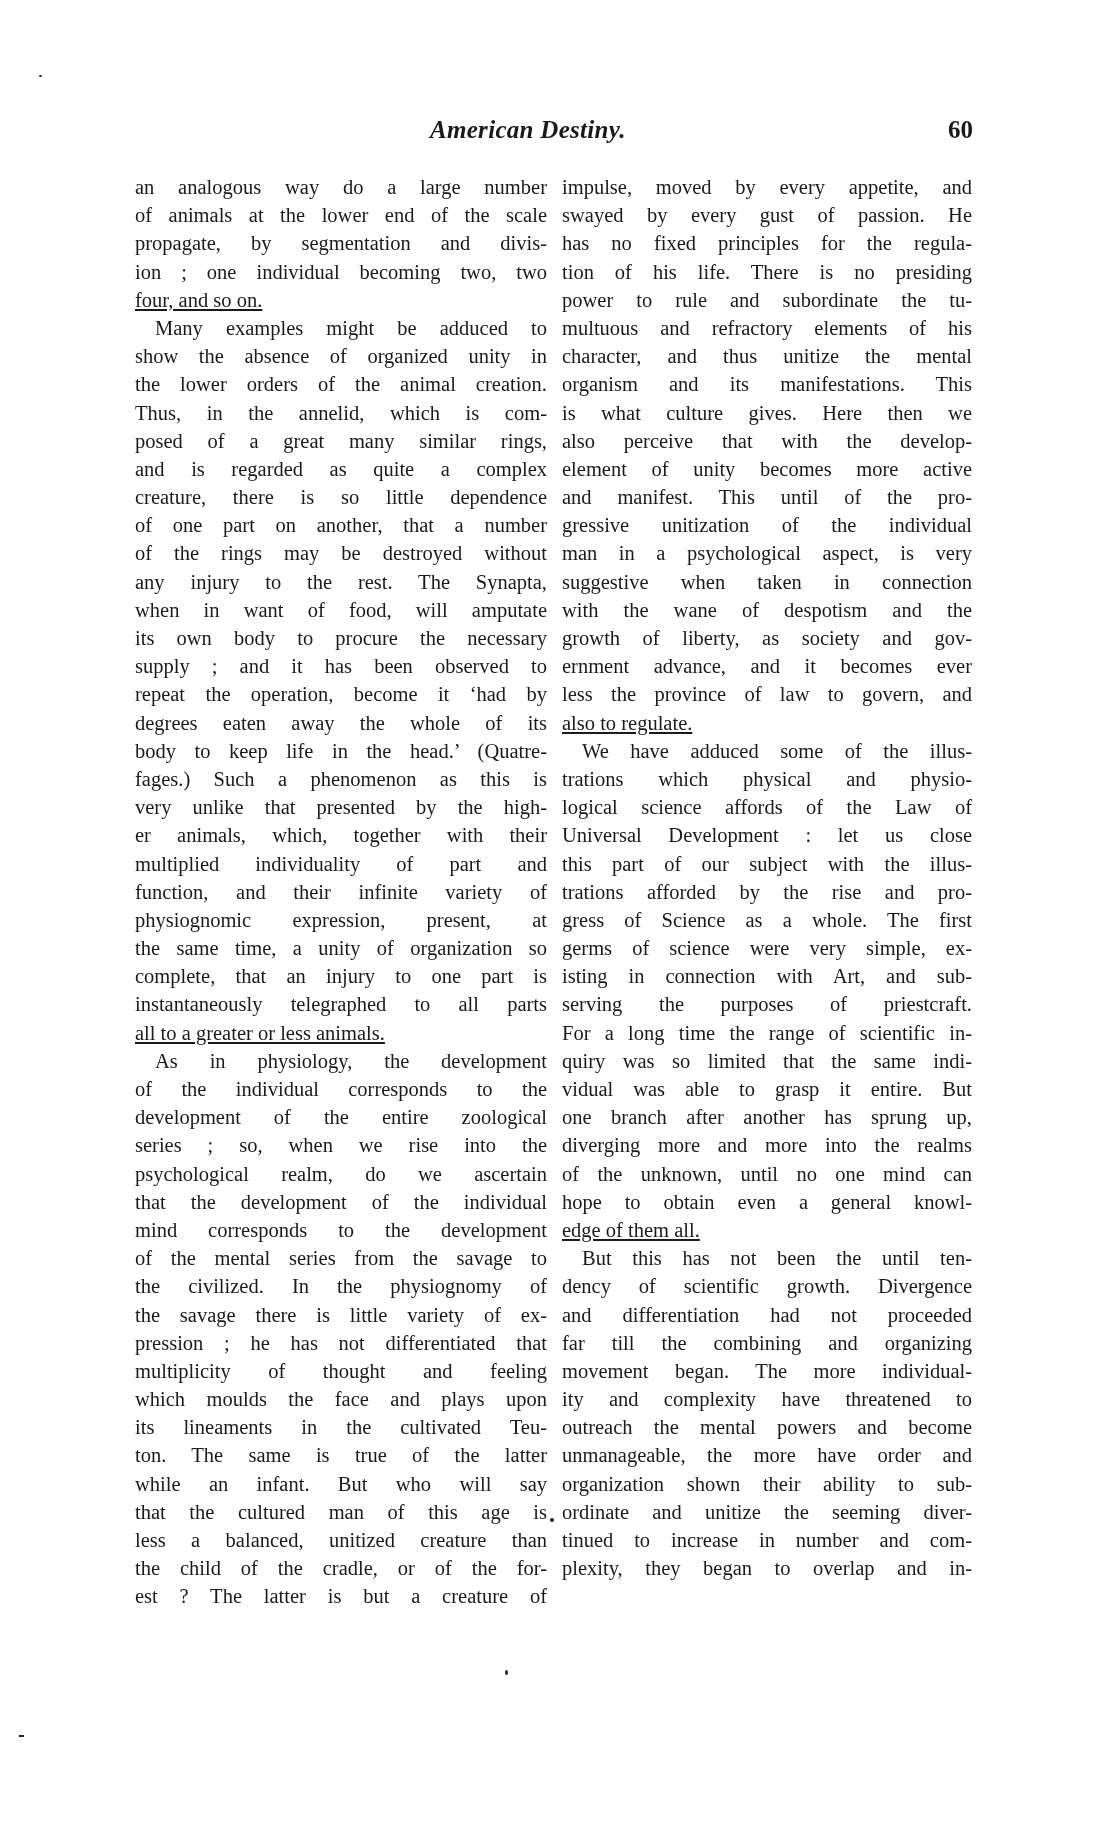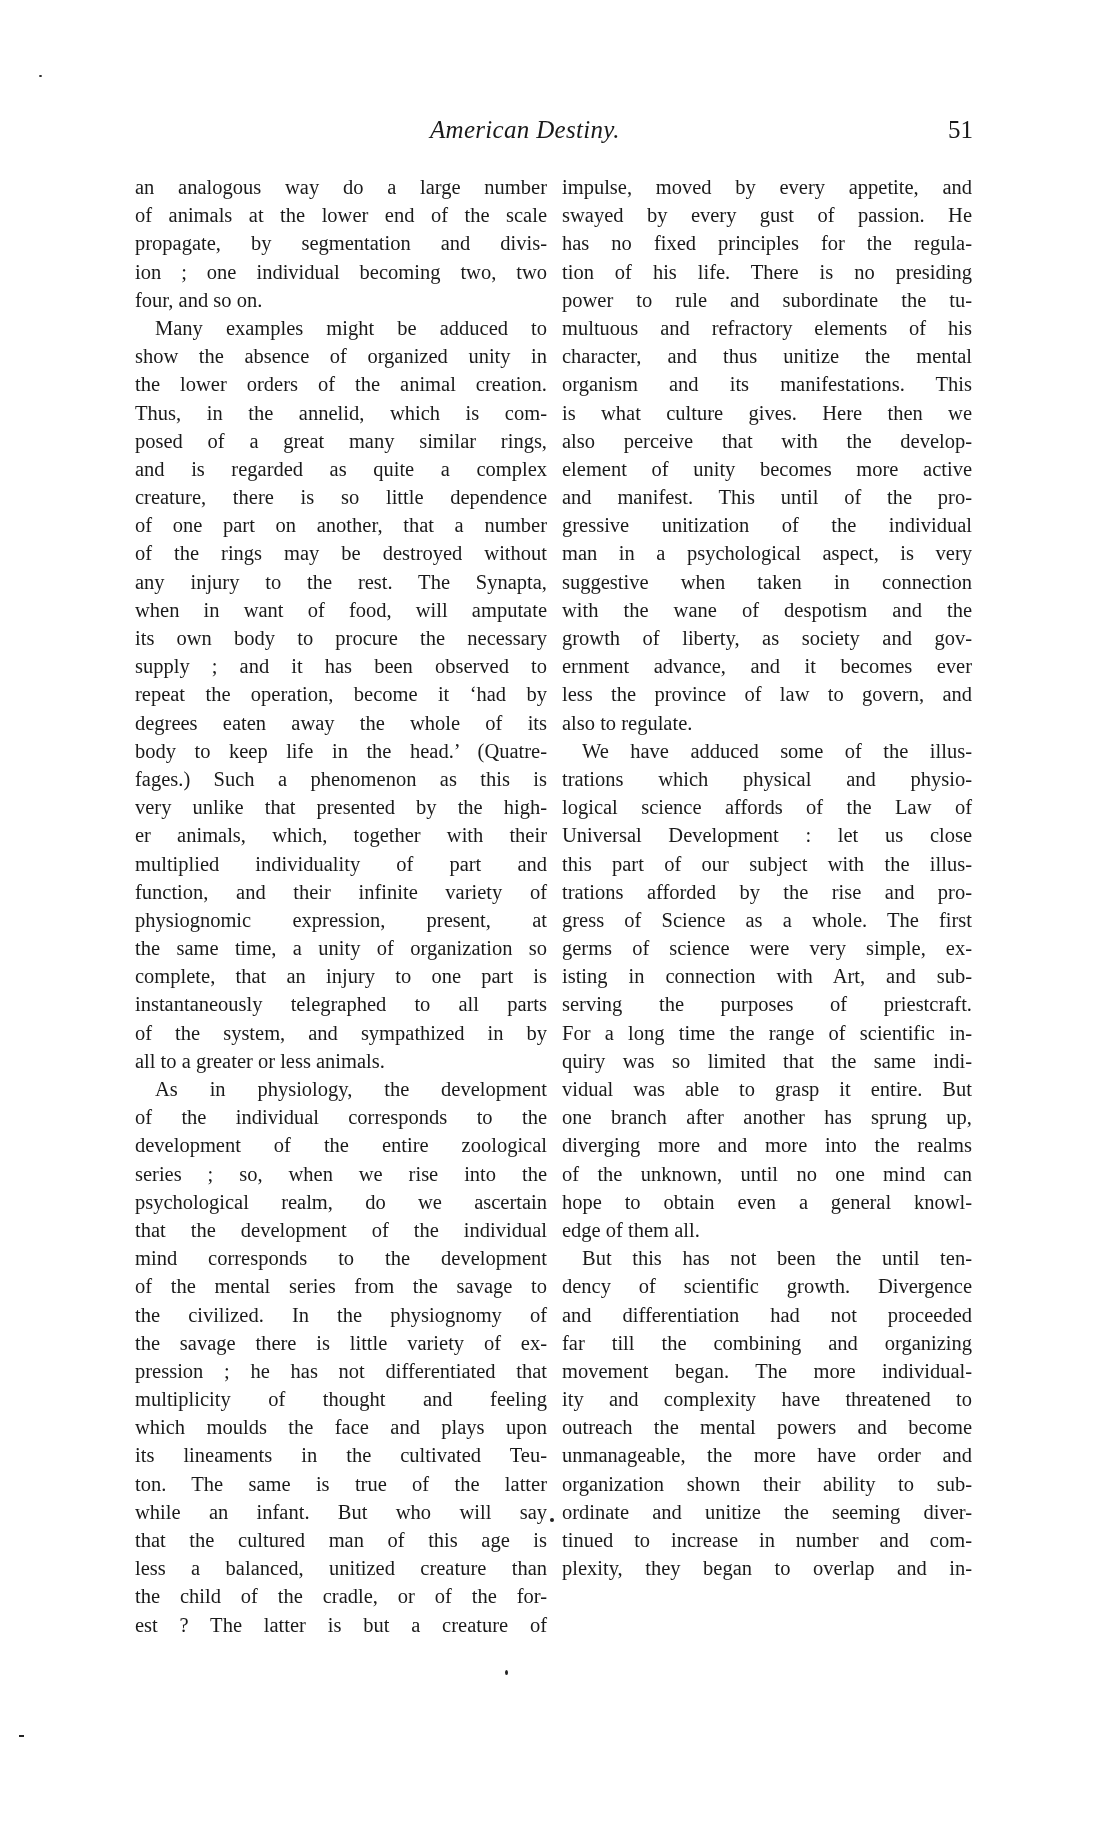--- a/index.html
+++ b/index.html
@@ -1,39 +1,39 @@
 <!DOCTYPE html>
 <html><head>
 <meta charset="utf-8">
 <style>
   html, body { margin: 0; padding: 0; background: #ffffff; }
   body { width: 1120px; height: 1825px; position: relative; overflow: hidden;
          font-family: "Liberation Serif", "DejaVu Serif", serif; color: #1a1a1a; }
   .page { position: absolute; left: 0; top: 0; width: 1120px; height: 1825px; }
-  .running-head { position: absolute; top: 116px; left: 0; width: 1024px; height: 34px; }
+  .running-head { position: absolute; top: 116px; left: 0; width: 1024px; height: 34px; font-weight: bold; }
   .running-title { position: absolute; left: 430px; top: 0; font-style: italic; font-size: 25px; letter-spacing: 0.3px; }
   .page-number { position: absolute; left: 948px; top: 0; font-size: 25px; }
   .column { position: absolute; top: 173px; }
   .col-left { left: 135px; width: 412px; }
   .col-right { left: 562px; width: 410px; }
   .line { display: block; height: 28.2px; line-height: 28.2px; font-size: 20.5px;
           text-align: justify; text-align-last: justify; white-space: nowrap; overflow: visible; }
-  .line.last { text-align-last: left; }
+  .line.last { text-align-last: left; text-decoration: underline; }
   .line.indent { padding-left: 20px; }
   .mark { position: absolute; background: #222; }
   .dot { position: absolute; width: 4px; height: 4px; border-radius: 50%; background: #222; }
 </style>
 </head>
 <body>
 
 <div class="page">
 
   <div class="running-head">
     <span class="running-title">American Destiny.</span>
-    <span class="page-number">51</span>
+    <span class="page-number">60</span>
   </div>
 
   <div class="column col-left" id="col-left">
       <span class="line">an analogous way do a large number</span>
       <span class="line">of animals at the lower end of the scale</span>
       <span class="line">propagate, by segmentation and divis-</span>
       <span class="line">ion ; one individual becoming two, two</span>
       <span class="line last">four, and so on.</span>
       <span class="line indent">Many examples might be adduced to</span>
       <span class="line">show the absence of organized unity in</span>
@@ -53,21 +53,20 @@
       <span class="line">body to keep life in the head.’ (Quatre-</span>
       <span class="line">fages.)  Such a phenomenon as this is</span>
       <span class="line">very unlike that presented by the high-</span>
       <span class="line">er animals, which, together with their</span>
       <span class="line">multiplied individuality of part and</span>
       <span class="line">function, and their infinite variety of</span>
       <span class="line">physiognomic expression, present, at</span>
       <span class="line">the same time, a unity of organization so</span>
       <span class="line">complete, that an injury to one part is</span>
       <span class="line">instantaneously telegraphed to all parts</span>
-      <span class="line">of the system, and sympathized in by</span>
       <span class="line last">all to a greater or less animals.</span>
       <span class="line indent">As in physiology, the development</span>
       <span class="line">of the individual corresponds to the</span>
       <span class="line">development of the entire zoological</span>
       <span class="line">series ; so, when we rise into the</span>
       <span class="line">psychological realm, do we ascertain</span>
       <span class="line">that the development of the individual</span>
       <span class="line">mind corresponds to the development</span>
       <span class="line">of the mental series from the savage to</span>
       <span class="line">the civilized.  In the physiognomy of</span>

